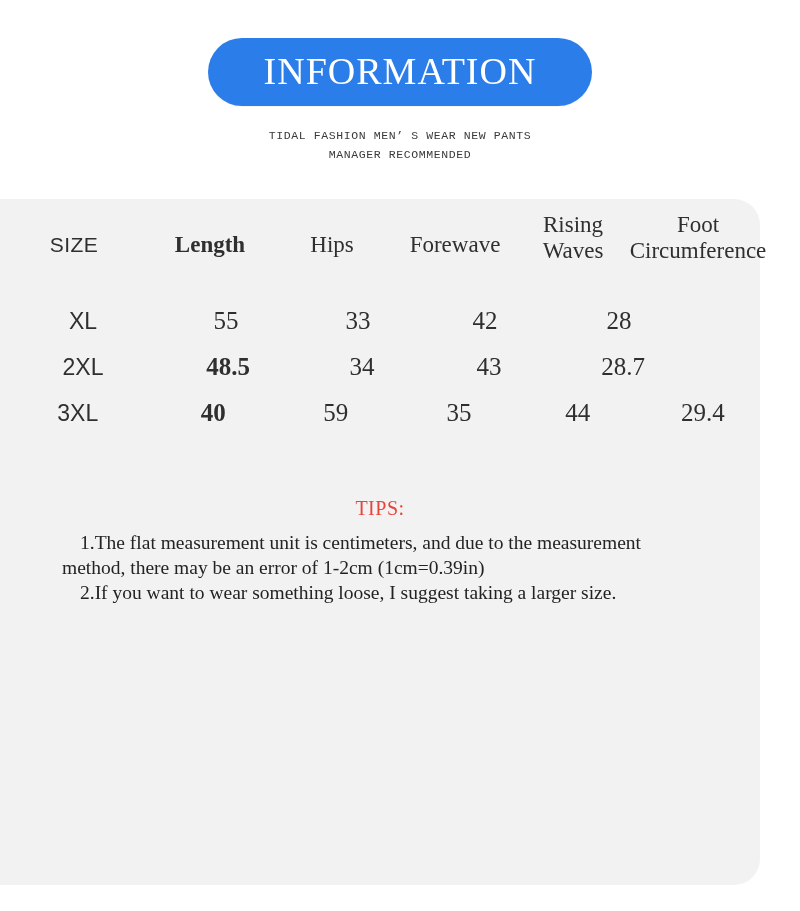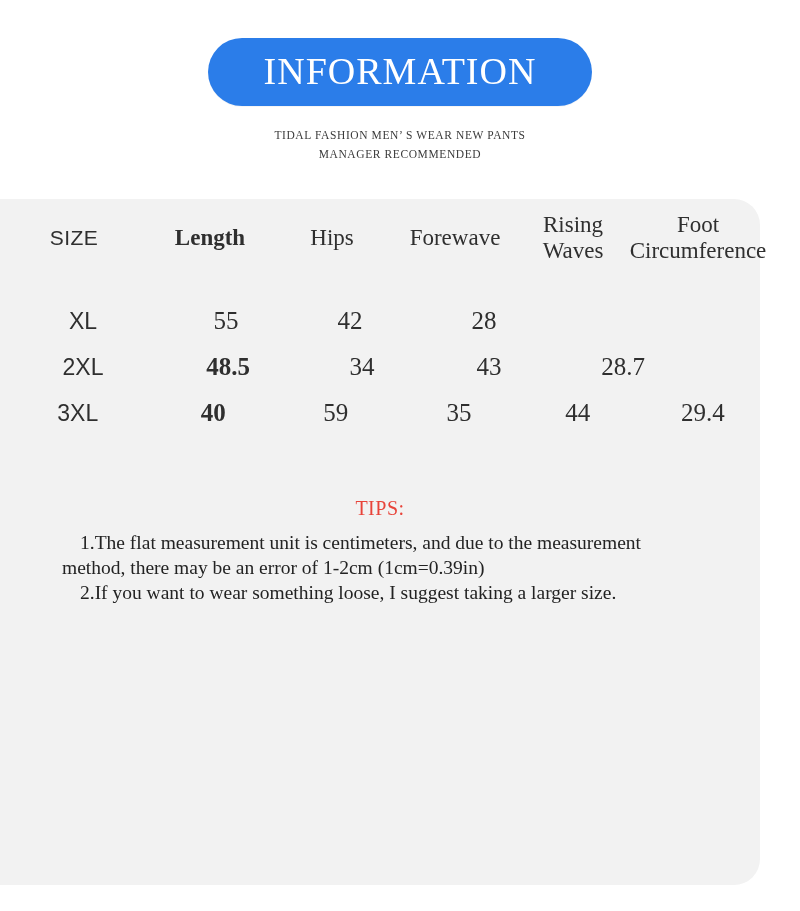--- a/index.html
+++ b/index.html
@@ -37,21 +37,21 @@
     border-radius: 34px;
     line-height: 1;
     box-shadow: 0 1px 0 rgba(0,0,0,0.04);
   }
   .subtitle-block {
     margin-top: 20px;
     text-align: center;
     color: #3a3a3a;
   }
   .subtitle-line {
-    font-family: Liberation Serif, serif;
+    font-family: Liberation Mono, monospace;
     font-size: 11.5px;
     letter-spacing: 0.6px;
     line-height: 19px;
   }
 
   
   .card {
     position: absolute;
     left: 0;
     top: 199px;
@@ -64,21 +64,21 @@
 
   
   .table {
     position: absolute;
     left: 0;
     top: 0;
     width: 768px;
   }
   .trow {
     display: flex;
-    align-items: flex-start;
+    align-items: center;
   }
   .thead {
     padding-top: 26px;
   }
   .tcell {
     text-align: center;
     font-family: "Liberation Serif", serif;
   }
   .th {
     font-size: 23px;
@@ -169,20 +169,21 @@
         </div>
         <div class="tcell th two-line c5">
           <div>Foot</div>
           <div>Circumference</div>
         </div>
       </div>
 
       <div class="trow row-data first">
         <div class="tcell td size-val c0">XL</div>
         <div class="tcell td c2">55</div>
+        <div class="tcell td c3">33</div>
         <div class="tcell td c4">42</div>
         <div class="tcell td c5">28</div>
       </div>
 
       <div class="trow row-data">
         <div class="tcell td size-val c0">2XL</div>
         <div class="tcell td c1">48.5</div>
         <div class="tcell td c3">34</div>
         <div class="tcell td c4">43</div>
         <div class="tcell td c5">28.7</div>

